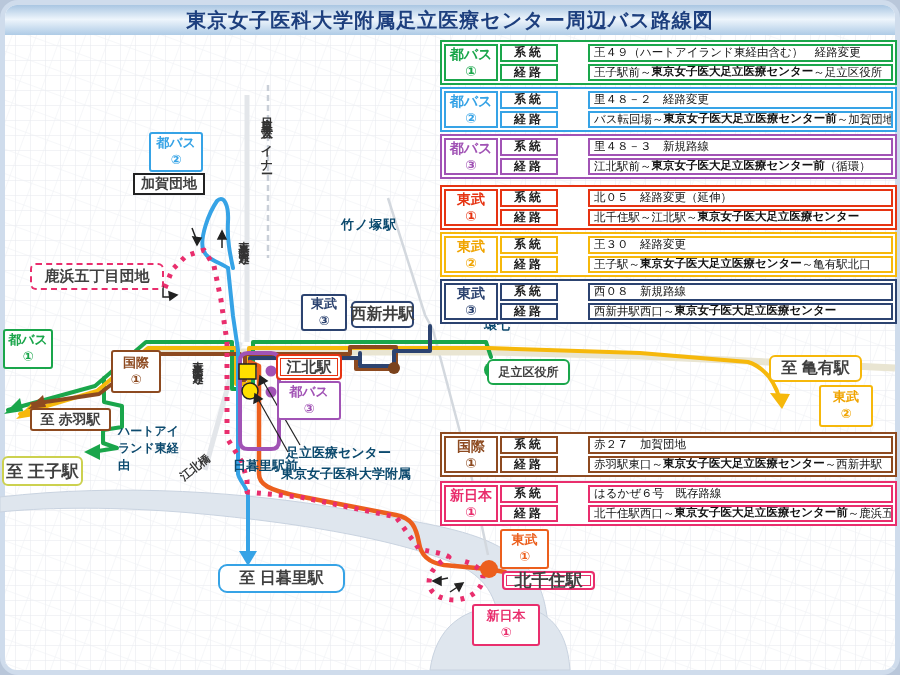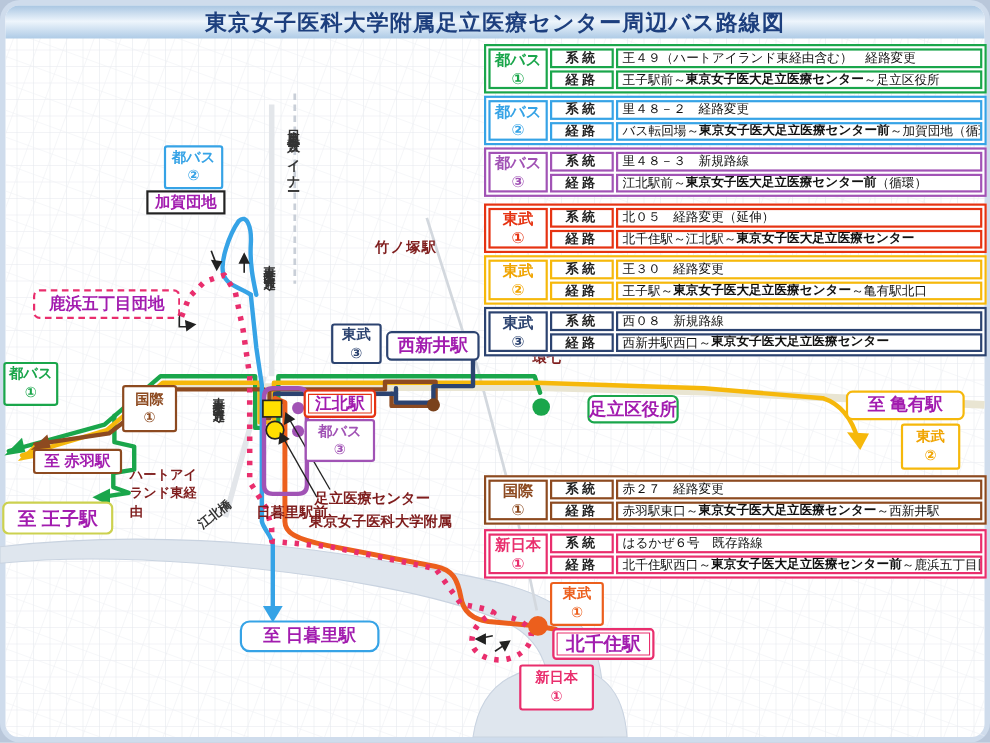--- a/index.html
+++ b/index.html
@@ -10,32 +10,32 @@
     display:flex;align-items:center;justify-content:center;z-index:6;}
   .titlebar .t{font-size:20px;font-weight:bold;color:#1d3f7e;letter-spacing:1px;}
   svg.map{position:absolute;left:0;top:0;z-index:1;}
   
   .trow{position:absolute;width:457px;height:45px;display:grid;grid-template-columns:54px 58px 1fr;
     grid-template-rows:1fr 1fr;gap:2px;background:#fff;border:2px solid var(--c);padding:2px;box-sizing:border-box;z-index:5;}
   .tc{border:2px solid var(--c);background:#fff;display:flex;align-items:center;box-sizing:border-box;overflow:hidden;}
   .tc.op{grid-row:1/3;flex-direction:column;justify-content:center;font-weight:bold;color:var(--c);
     font-size:14px;line-height:1.15;text-align:center;}
   .tc.key{justify-content:center;font-size:12px;font-weight:bold;color:#222;letter-spacing:3px;}
-  .tc.val{padding:0 4px;font-size:11.5px;color:#111;white-space:nowrap;}
+  .tc.val{padding:0 4px;font-size:11.5px;color:#111;white-space:nowrap;margin-left:28px;}
   .tc.val .ctr{font-weight:bold;border-bottom:1.5px solid #111;}
   
   .opbox{position:absolute;background:#fff;border:2.5px solid var(--c);color:var(--c);font-weight:bold;
     text-align:center;font-size:13px;line-height:1.3;border-radius:3px;z-index:4;display:flex;
     flex-direction:column;justify-content:center;box-sizing:border-box;}
-  .stbox{position:absolute;background:#fff;border:2.5px solid var(--c);color:#a21caf;font-weight:bold;
+  .stbox{position:absolute;background:#fff;border:2.5px solid var(--c);color:#404040;font-weight:bold;
     text-align:center;border-radius:6px;white-space:nowrap;z-index:4;display:flex;align-items:center;
     justify-content:center;box-sizing:border-box;}
   .dashed{border-style:dashed;border-width:2px;border-radius:6px;}
   .dbl{box-shadow:inset 0 0 0 2px #fff,inset 0 0 0 3px var(--c);border-width:2px;border-radius:4px;}
-  .mlabel{position:absolute;color:#7f1d1d;font-weight:bold;white-space:nowrap;z-index:3;}
+  .mlabel{position:absolute;color:#0c4a6e;font-weight:bold;white-space:nowrap;z-index:3;}
   .vert{writing-mode:vertical-rl;letter-spacing:2px;}
 </style>
 </head>
 <body>
 
 <div class="stage">
   <div class="panel-bg"></div>
 
   <svg class="map" width="900" height="675" viewBox="0 0 900 675">
     <defs>
@@ -200,21 +200,21 @@
         <span></span>
       </div>
   </div>
 
   <div class="trow" style="left: 440px; top: 432px; --c: #8d4a20;">
     <div class="tc op">
         <span>国際</span>
         <span>①</span>
       </div>
     <div class="tc key">系統</div>
-    <div class="tc val">赤２７　経路変更</div>
+    <div class="tc val">赤２７　加賀団地</div>
     <div class="tc key">経路</div>
     <div class="tc val">
         <span>赤羽駅東口～</span>
         <span class="ctr">東京女子医大足立医療センター</span>
         <span>～西新井駅</span>
       </div>
   </div>
   <div class="trow" style="left: 440px; top: 481px; --c: #e92e6d;">
     <div class="tc op">
         <span>新日本</span>
@@ -241,40 +241,40 @@
       <span>①</span>
     </div>
   <div class="opbox" style="left: 111px; top: 350px; width: 50px; height: 43px; --c: #8d4a20;">
     <span>国際</span>
       <span>①</span>
     </div>
   <div class="opbox" style="left: 301px; top: 294px; width: 46px; height: 37px; --c: #2c4370;">
     <span>東武</span>
       <span>③</span>
     </div>
-  <div class="stbox" style="left: 351px; top: 301px; width: 85px; height: 27px; font-size: 16px; border-radius: 5px; --c: #2c4370;">西新井駅</div>
+  <div class="stbox" style="left: 351px; top: 301px; width: 63px; height: 27px; font-size: 16px; border-radius: 5px; --c: #2c4370;">西新井駅</div>
   <div class="stbox dbl" style="left: 276px; top: 354px; width: 66px; height: 26px; font-size: 15px; --c: #e63312;">江北駅</div>
   <div class="opbox" style="left: 277px; top: 381px; width: 64px; height: 39px; --c: #a153b5;">
     <span>都バス</span>
       <span>③</span>
     </div>
-  <div class="stbox" style="left: 534px; top: 359px; width: 83px; height: 26px; font-size: 16px; --c: #1aa64b;">足立区役所</div>
-  <div class="stbox" style="left: 769px; top: 355px; width: 108px; height: 27px; font-size: 16px; --c: #f6b80b;">至 亀有駅</div>
+  <div class="stbox" style="left: 487px; top: 359px; width: 83px; height: 26px; font-size: 12px; --c: #1aa64b;">足立区役所</div>
+  <div class="stbox" style="left: 769px; top: 355px; width: 93px; height: 27px; font-size: 16px; --c: #f6b80b;">至 亀有駅</div>
   <div class="opbox" style="left: 819px; top: 385px; width: 54px; height: 42px; color: rgb(240, 164, 0); --c: #f6b80b;">
     <span>東武</span>
       <span>②</span>
     </div>
   <div class="stbox" style="left: 30px; top: 408px; width: 81px; height: 23px; font-size: 14px; border-radius: 3px; --c: #8d4a20;">至 赤羽駅</div>
-  <div class="stbox" style="left: 2px; top: 456px; width: 101px; height: 30px; font-size: 17px; --c: #ccd14f;">至 王子駅</div>
+  <div class="stbox" style="left: 2px; top: 456px; width: 81px; height: 30px; font-size: 17px; --c: #ccd14f;">至 王子駅</div>
   <div class="stbox" style="left: 218px; top: 564px; width: 127px; height: 29px; font-size: 16px; border-radius: 9px; --c: #36a3e6;">至 日暮里駅</div>
   <div class="opbox" style="left: 500px; top: 529px; width: 49px; height: 40px; --c: #ec5f1d;">
     <span>東武</span>
       <span>①</span>
     </div>
-  <div class="stbox dbl" style="left: 502px; top: 571px; width: 93px; height: 29px; font-size: 17px; --c: #e92e6d;">北千住駅</div>
+  <div class="stbox dbl" style="left: 502px; top: 571px; width: 93px; height: 19px; font-size: 17px; --c: #e92e6d;">北千住駅</div>
   <div class="opbox" style="left: 472px; top: 604px; width: 68px; height: 42px; --c: #e92e6d;">
     <span>新日本</span>
       <span>①</span>
     </div>
 
   <span class="mlabel" style="left:484px;top:316px;font-size:13px;">環七</span>
   <span class="mlabel" style="left:341px;top:216px;font-size:13px;letter-spacing:1px;">竹ノ塚駅</span>
   <span class="mlabel vert" style="left:258px;top:108px;font-size:12px;color:#333;">日暮里・舎人ライナー</span>
   <span class="mlabel vert" style="left:236px;top:232px;font-size:11px;color:#333;">東京女子医大通り</span>
   <span class="mlabel vert" style="left:190px;top:352px;font-size:11px;color:#333;">東京女子医大通り</span>

